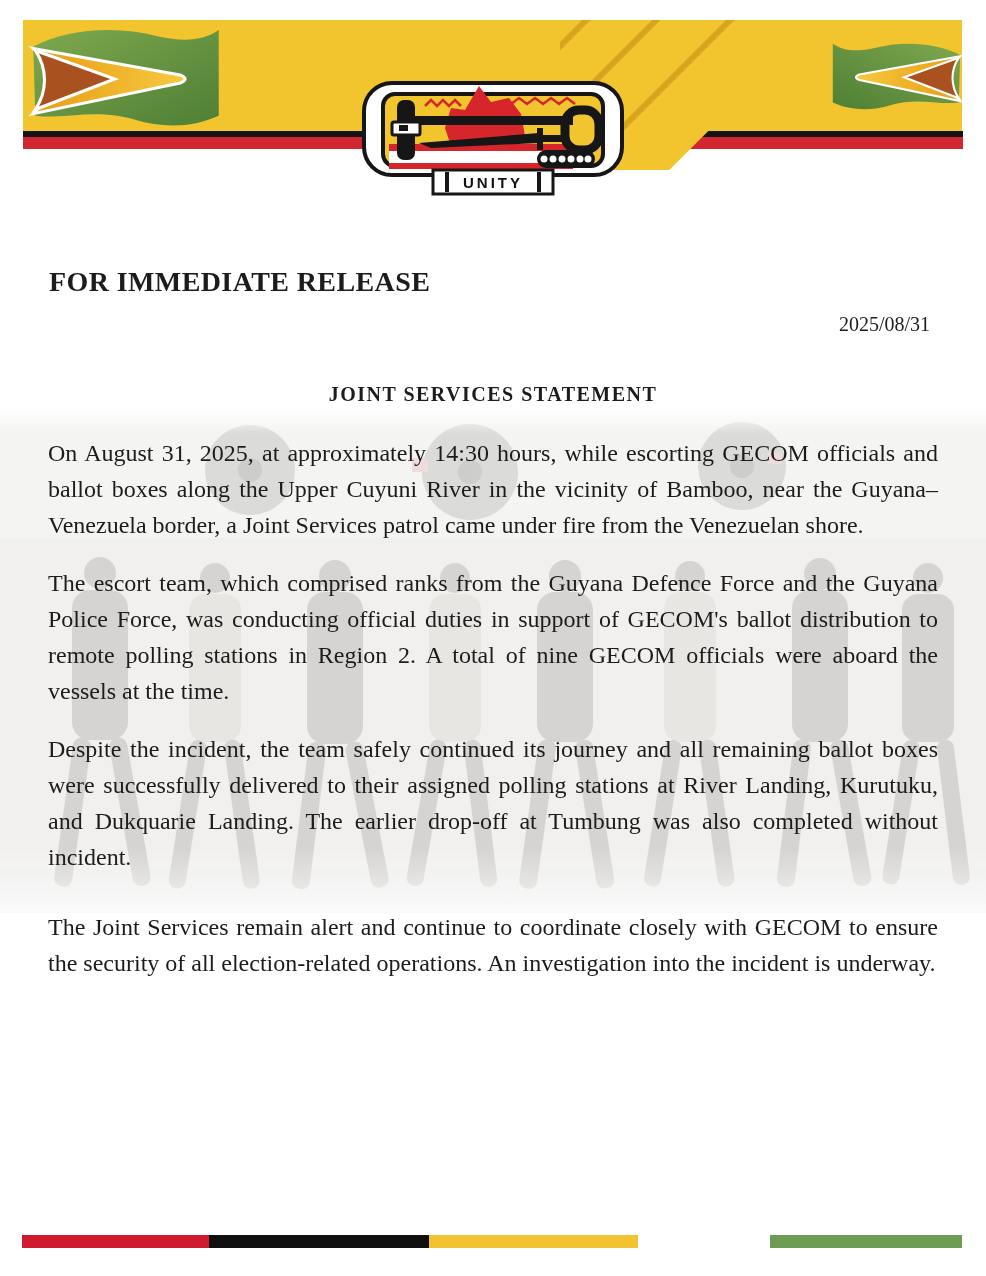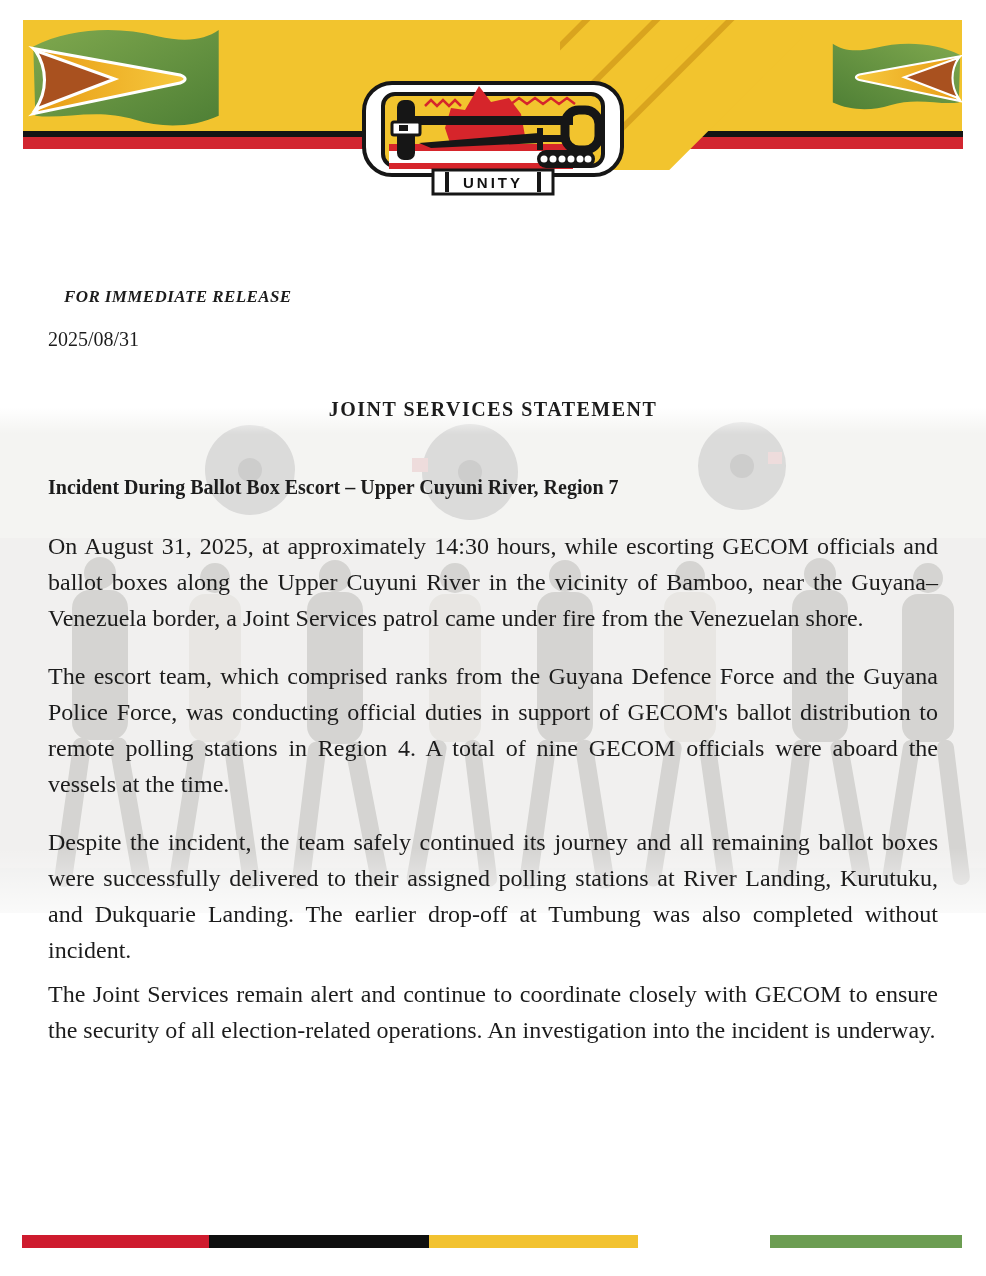--- a/index.html
+++ b/index.html
@@ -20,30 +20,30 @@
   .flag.left{left:28px;width:196px;height:108px;}
   .flag.right{left:830px;width:133px;height:104px;transform:scaleX(-1);}
 
   .emblem{position:absolute;left:361px;top:80px;width:264px;height:118px;z-index:6;}
 
   
   .watermark{position:absolute;left:0;top:408px;width:986px;height:530px;z-index:1;pointer-events:none;}
 
   
   .doc{position:absolute;left:48px;top:268px;width:890px;z-index:10;}
-  .release{font-size:17px;font-weight:bold;font-style:italic;letter-spacing:.4px;line-height:26px;margin:16px;}
-  .date{font-size:20px;line-height:26px;margin:16px 8px 0 0;}
+  .release{font-size:28px;font-weight:bold;letter-spacing:.4px;line-height:26px;margin:1px;}
+  .date{font-size:20px;line-height:26px;text-align:right;margin:16px 8px 0 0;}
   .title{font-size:20px;font-weight:bold;letter-spacing:1.5px;text-align:center;line-height:26px;margin:44px 0 0 0;}
   .headline{font-size:20px;font-weight:bold;line-height:26px;margin:52px 0 0 0;}
   .doc p.body{font-size:24px;line-height:36px;text-align:justify;margin:0;}
   .doc p.p1{margin-top:28px;}
   .doc p.p2{margin-top:22px;}
   .doc p.p3{margin-top:16px;}
   .doc p.p4{margin-top:22px;}
-  .doc p.p5{margin-top:8px;}
+  .doc p.p5{margin-top:34px;}
 
   
   .footer-bar{position:absolute;top:1235px;height:13px;z-index:2;}
   .fb-red{left:22px;width:187px;background:var(--footer-red,#CE1B2E);}
   .fb-black{left:209px;width:220px;background:var(--footer-black,#0F0F0F);}
   .fb-yellow{left:429px;width:209px;background:var(--footer-yellow,#F2C230);}
   .fb-green{left:770px;width:192px;background:var(--footer-green,#6C9D52);}
 </style>
 </head>
 <body>
@@ -196,23 +196,22 @@
       </g>
     </g>
     <rect x="0" y="0" width="986" height="26" fill="url(#fadeT)"></rect>
     <rect x="0" y="440" width="986" height="90" fill="url(#fadeB)"></rect>
   </svg>
 
   <div class="doc">
     <p class="release">FOR IMMEDIATE RELEASE</p>
     <p class="date">2025/08/31</p>
     <p class="title">JOINT SERVICES STATEMENT</p>
-    <p class="headline">Incident During Ballot Box Escort – Upper Cuyuni River, Region 7</p>
     <p class="body p1">On August 31, 2025, at approximately 14:30 hours, while escorting GECOM officials and ballot boxes along the Upper Cuyuni River in the vicinity of Bamboo, near the Guyana–Venezuela border, a Joint Services patrol came under fire from the Venezuelan shore.</p>
-    <p class="body p2">The escort team, which comprised ranks from the Guyana Defence Force and the Guyana Police Force, was conducting official duties in support of GECOM's ballot distribution to remote polling stations in Region 4. A total of nine GECOM officials were aboard the vessels at the time.</p>
+    <p class="body p2">The escort team, which comprised ranks from the Guyana Defence Force and the Guyana Police Force, was conducting official duties in support of GECOM's ballot distribution to remote polling stations in Region 2. A total of nine GECOM officials were aboard the vessels at the time.</p>
     <p class="body p4">Despite the incident, the team safely continued its journey and all remaining ballot boxes were successfully delivered to their assigned polling stations at River Landing, Kurutuku, and Dukquarie Landing. The earlier drop-off at Tumbung was also completed without incident.</p>
     <p class="body p5">The Joint Services remain alert and continue to coordinate closely with GECOM to ensure the security of all election-related operations. An investigation into the incident is underway.</p>
   </div>
 
   <div class="footer-bar fb-red"></div>
   <div class="footer-bar fb-black"></div>
   <div class="footer-bar fb-yellow"></div>
   <div class="footer-bar fb-green"></div>
 
 </div>

